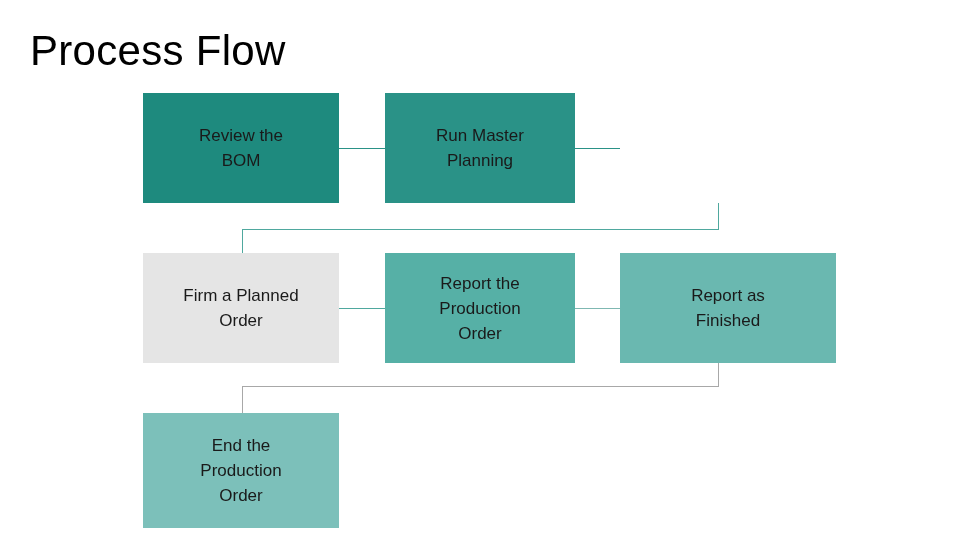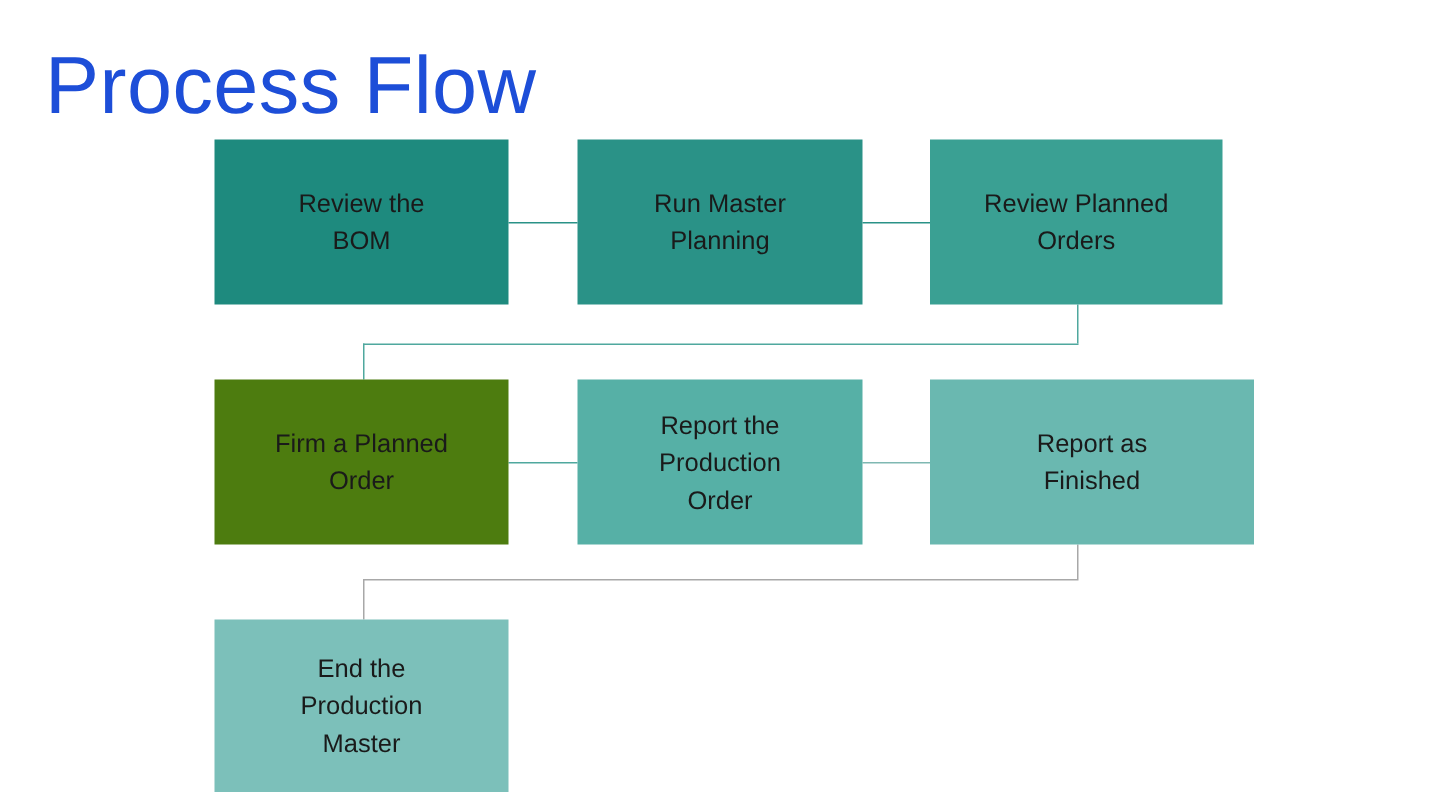--- a/index.html
+++ b/index.html
@@ -16,24 +16,24 @@
   #slide {
     position: relative;
     width: 960px;
     height: 540px;
     background: #ffffff;
   }
   #slide-title {
     position: absolute;
     left: 30px;
     top: 28px;
-    font-size: 54px;
+    font-size: 42px;
     font-weight: 300;
     letter-spacing: 0.3px;
-    color: #1d4ed8;
+    color: #000000;
     white-space: nowrap;
     line-height: 1.1;
   }
   .node {
     position: absolute;
     display: flex;
     align-items: center;
     justify-content: center;
     text-align: center;
     color: #1a1a1a;
@@ -78,30 +78,28 @@
   <div class="conn-v" style="left:718px; top:363px; height:23px; border-left-color:#a8a8a8;"></div>
   <div class="conn-h" style="left:242px; top:386px; width:477px; border-top-color:#a8a8a8;"></div>
   <div class="conn-v" style="left:242px; top:386px; height:27px; border-left-color:#a8a8a8;"></div>
 
   <div class="node" style="left:385px; top:93px; width:190px; height:110px; background:#2a9287;">Run Master
 Planning</div>
 
   <div class="node" style="left:143px; top:93px; width:196px; height:110px; background:#1e8a7e;">Review the
 BOM</div>
 
-  <div class="node" style="left:620px; top:93px; width:195px; height:110px; background:#3aa093;">Review Planned
-Orders</div>
 
-  <div class="node" style="left:143px; top:253px; width:196px; height:110px; background:#4d7c0f;">Firm a Planned
+  <div class="node" style="left:143px; top:253px; width:196px; height:110px; background:#e5e5e5;">Firm a Planned
 Order</div>
 
   <div class="node" style="left:385px; top:253px; width:190px; height:110px; background:#56b0a6;">Report the
 Production
 Order</div>
 
   <div class="node" style="left:620px; top:253px; width:216px; height:110px; background:#6ab8b0;">Report as
 Finished</div>
 
   <div class="node" style="left:143px; top:413px; width:196px; height:115px; background:#7cc0ba;">End the
 Production
-Master</div>
+Order</div>
 
 </div>
 
 </body></html>

